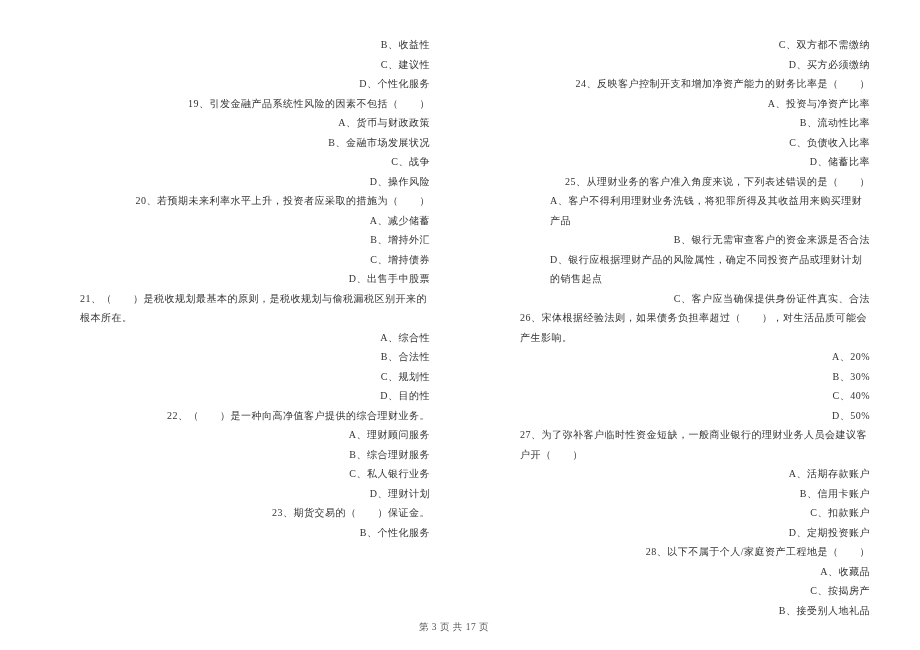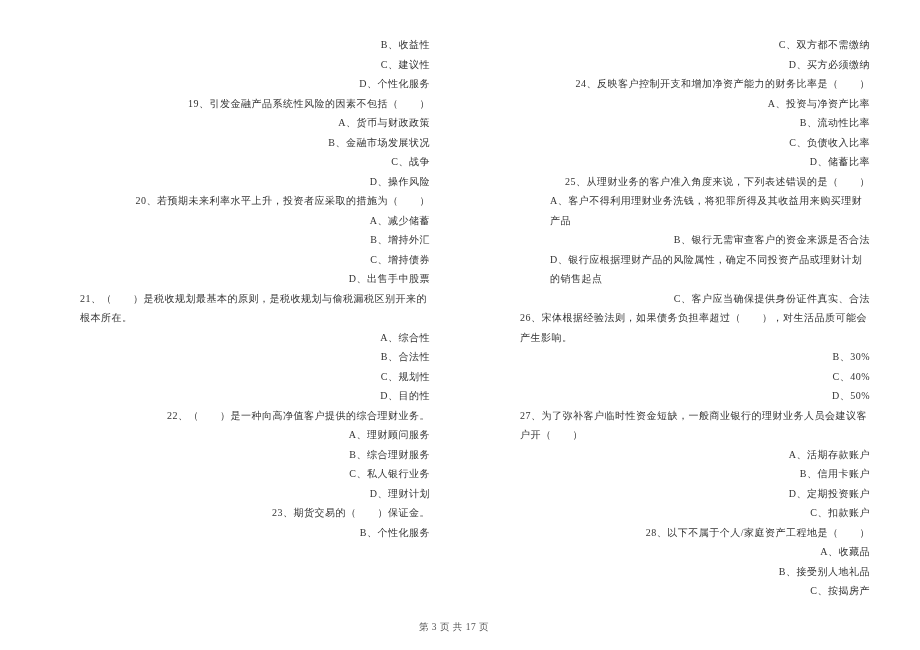--- a/index.html
+++ b/index.html
@@ -96,30 +96,31 @@
     <div class="option">C、负债收入比率</div>
     <div class="option">D、储蓄比率</div>
 
     <div class="question">25、从理财业务的客户准入角度来说，下列表述错误的是（　　）</div>
     <div class="option">A、客户不得利用理财业务洗钱，将犯罪所得及其收益用来购买理财产品</div>
     <div class="option">B、银行无需审查客户的资金来源是否合法</div>
     <div class="option">D、银行应根据理财产品的风险属性，确定不同投资产品或理财计划的销售起点</div>
     <div class="option">C、客户应当确保提供身份证件真实、合法</div>
 
     <div class="question">26、宋体根据经验法则，如果债务负担率超过（　　），对生活品质可能会产生影响。</div>
+    <div class="option">A、20%</div>
     <div class="option">B、30%</div>
     <div class="option">C、40%</div>
     <div class="option">D、50%</div>
 
     <div class="question">27、为了弥补客户临时性资金短缺，一般商业银行的理财业务人员会建议客户开（　　）</div>
     <div class="option">A、活期存款账户</div>
     <div class="option">B、信用卡账户</div>
+    <div class="option">C、扣款账户</div>
     <div class="option">D、定期投资账户</div>
-    <div class="option">C、扣款账户</div>
 
     <div class="question">28、以下不属于个人/家庭资产工程地是（　　）</div>
     <div class="option">A、收藏品</div>
+    <div class="option">C、按揭房产</div>
     <div class="option">B、接受别人地礼品</div>
-    <div class="option">C、按揭房产</div>
   </div>
 </div>
 
 <div class="footer">第 3 页 共 17 页</div>
 
 </body></html>

